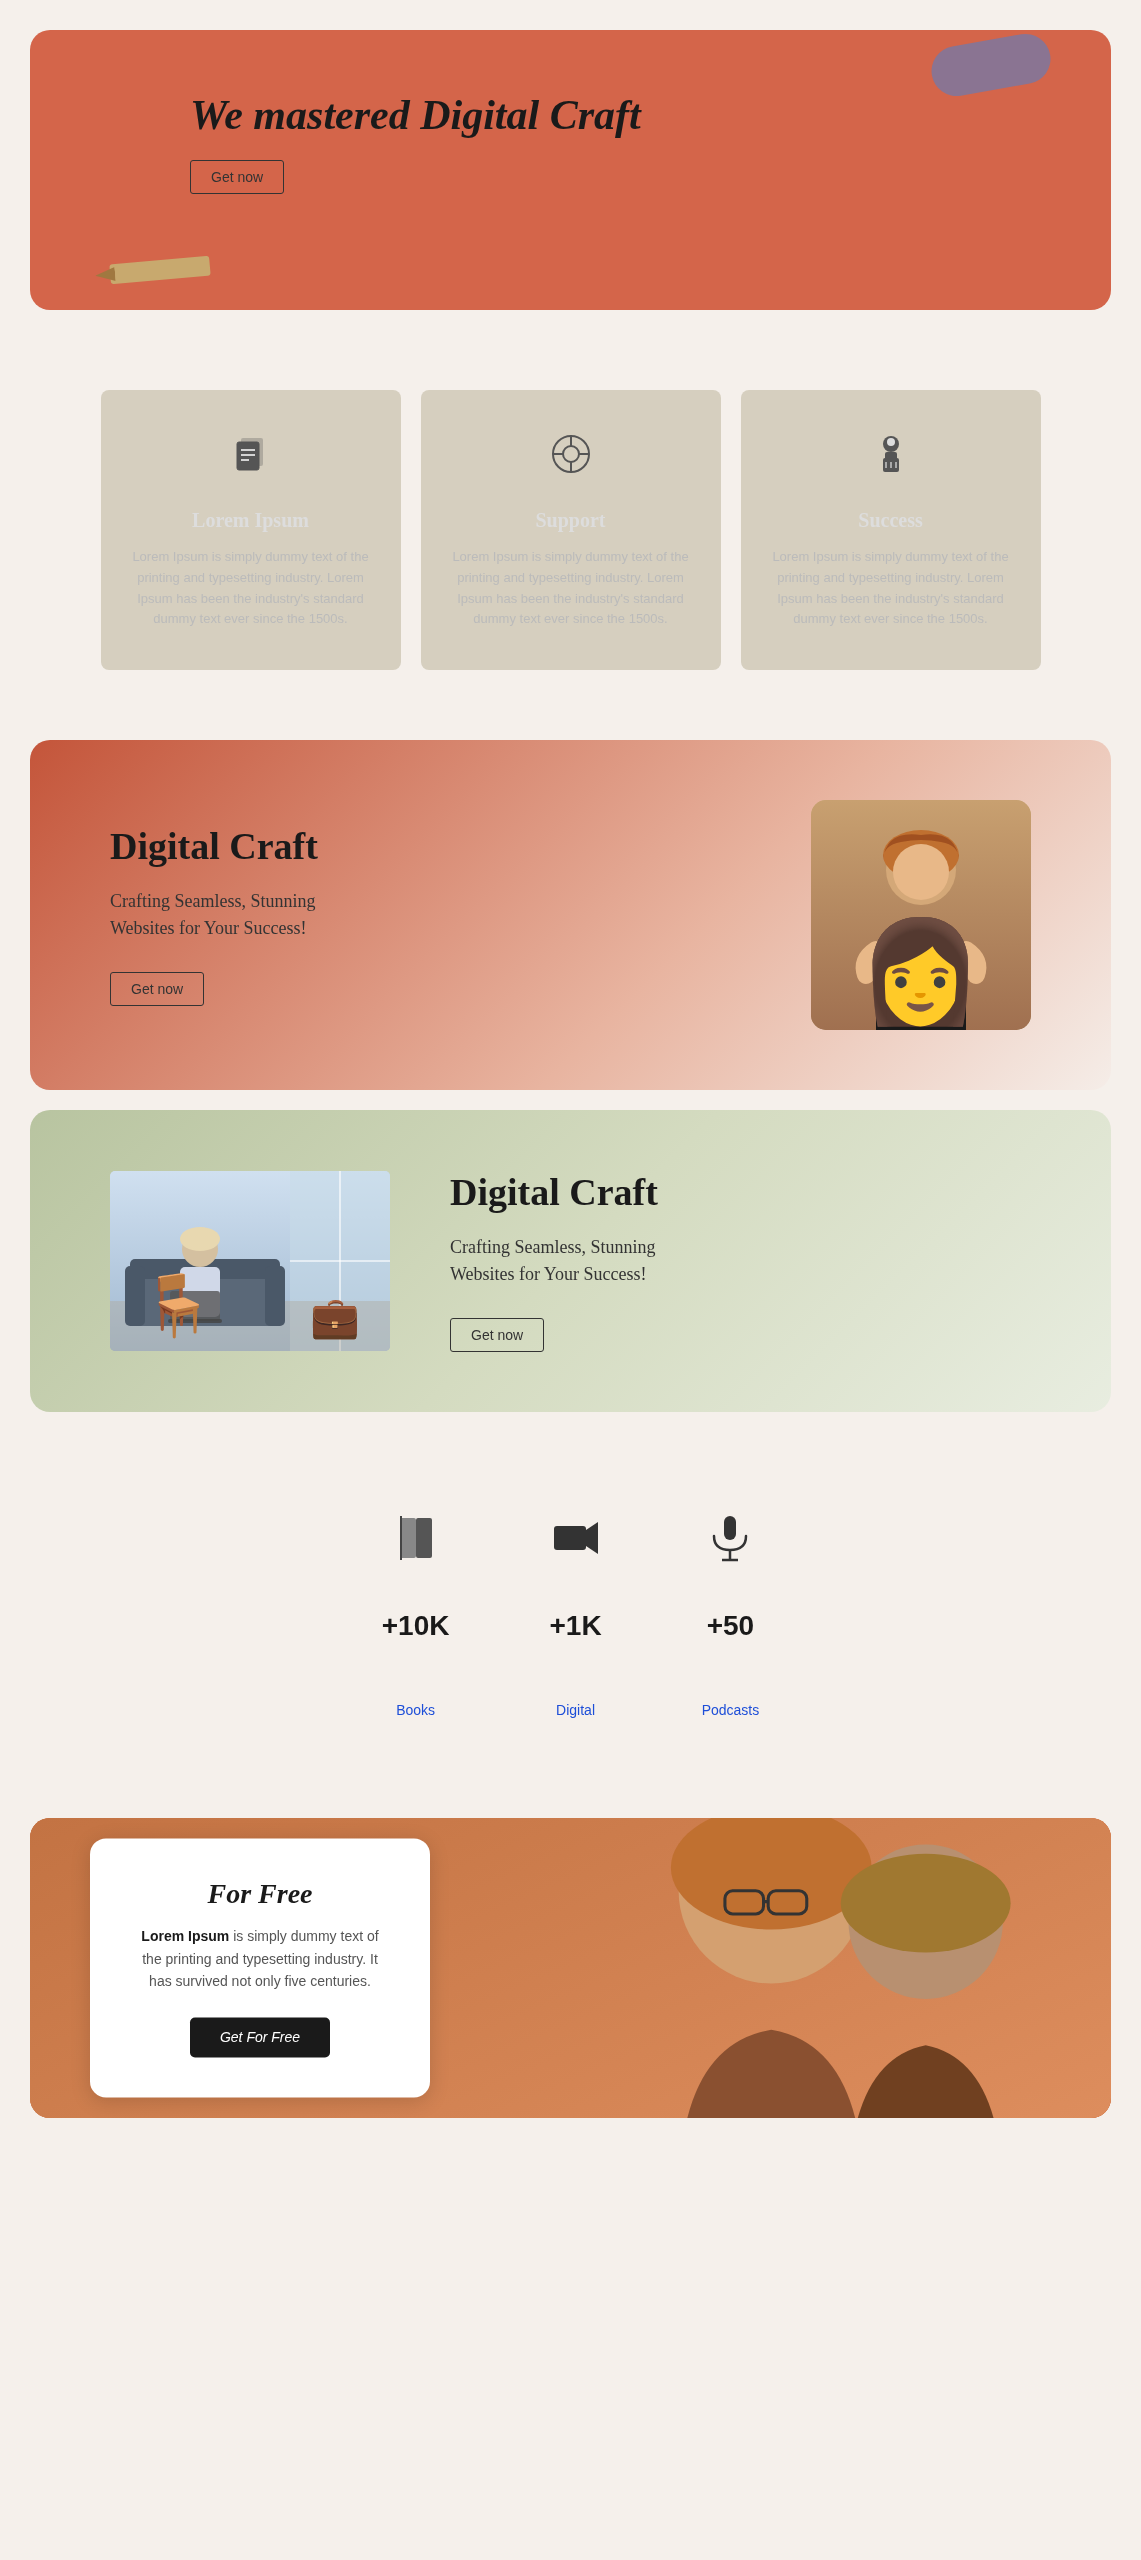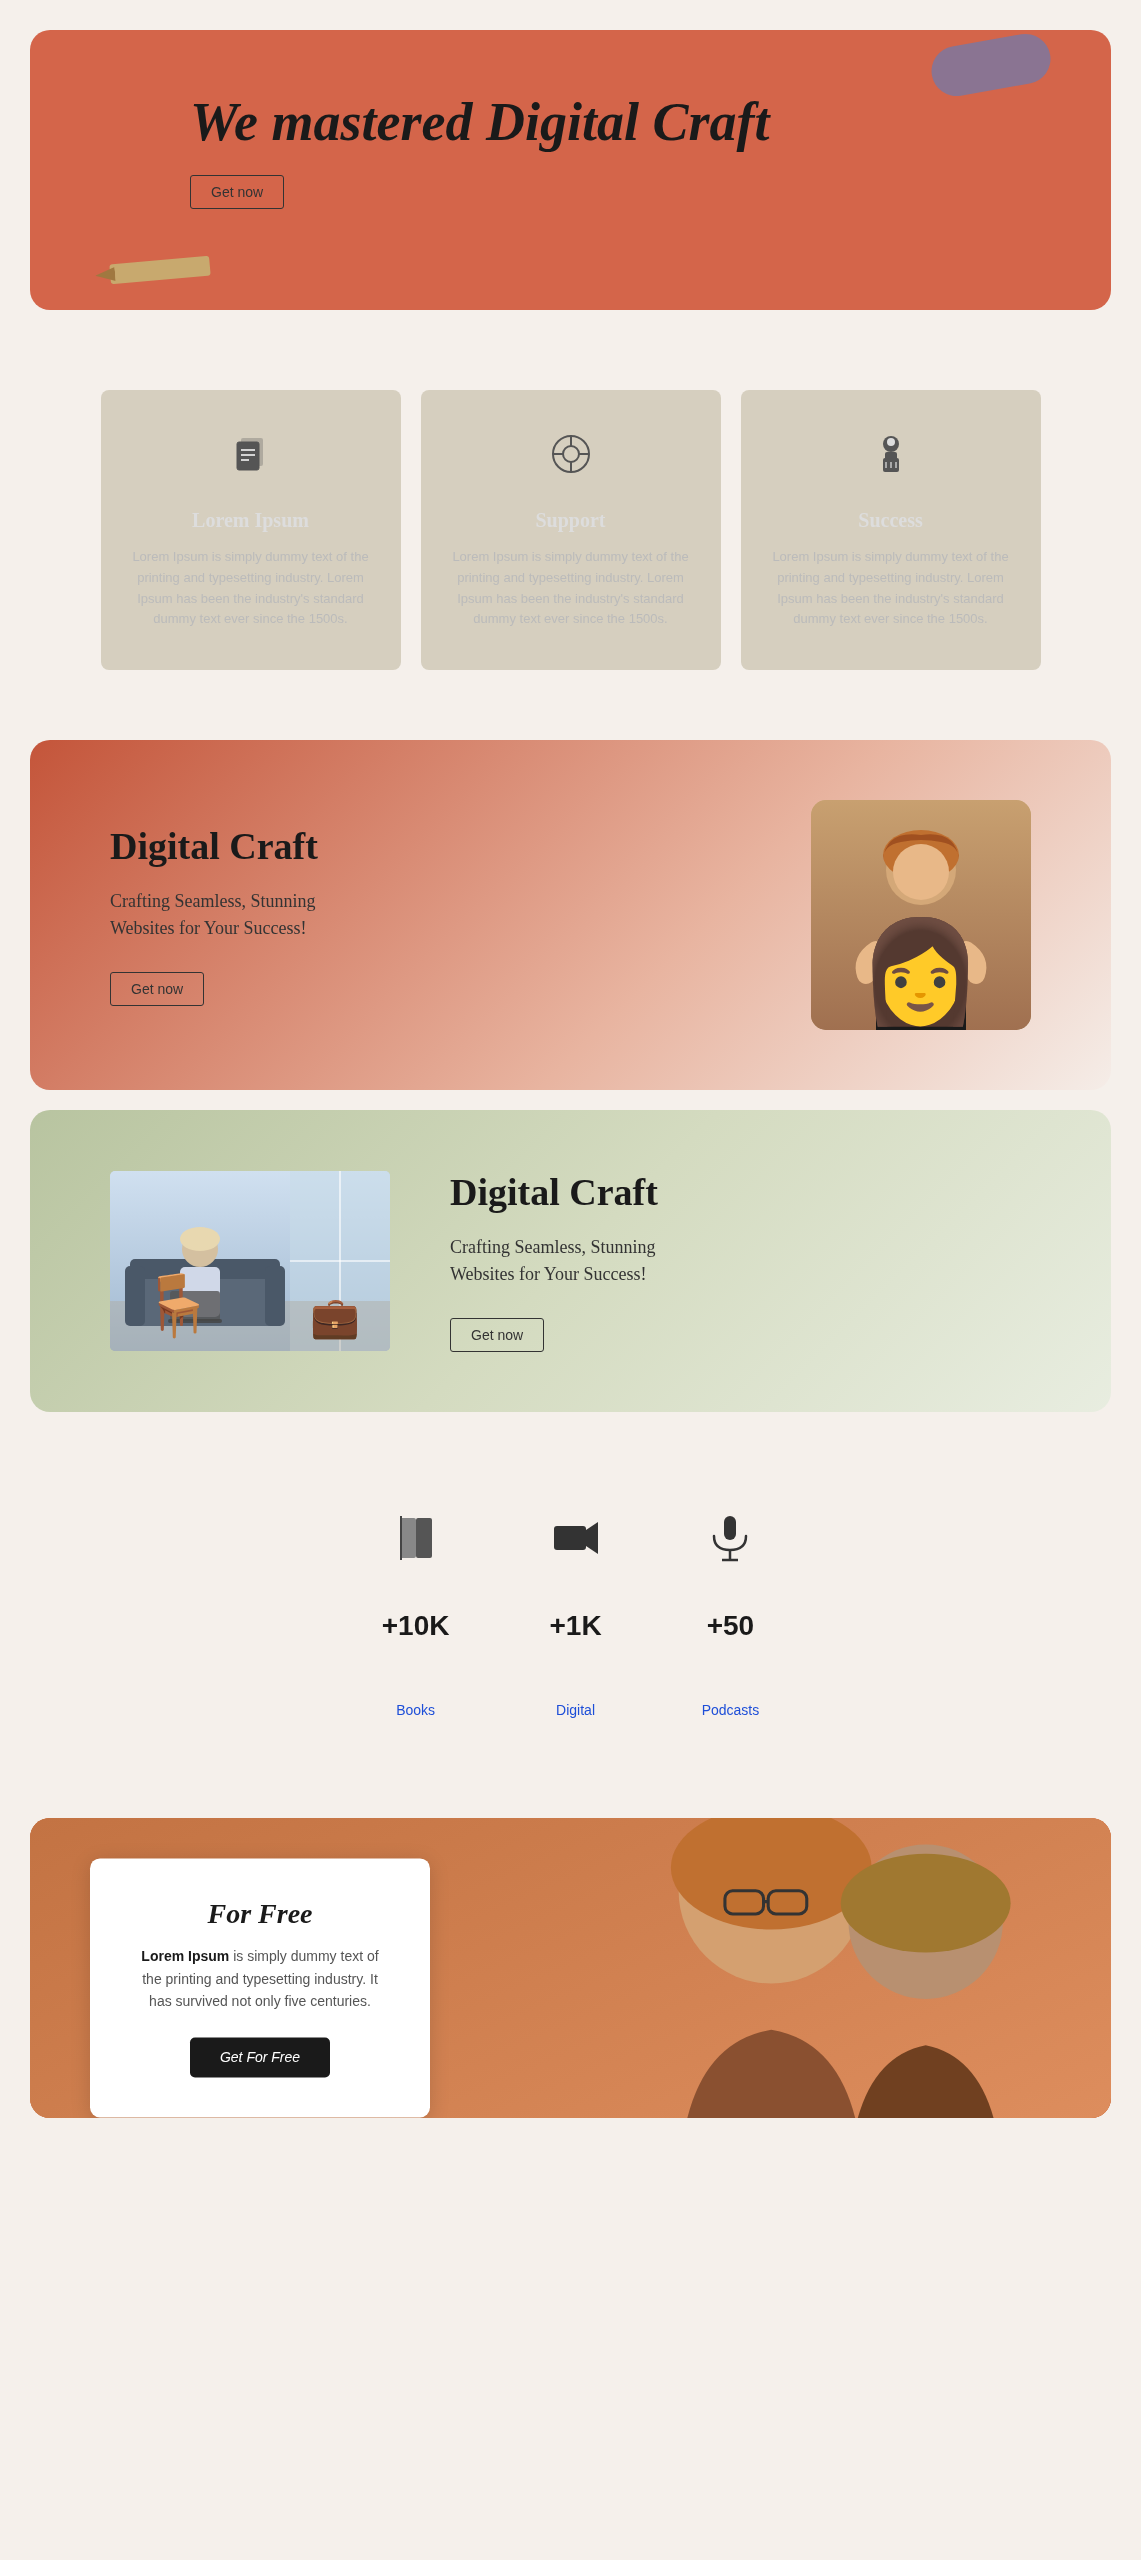--- a/index.html
+++ b/index.html
@@ -35,21 +35,21 @@
     }
     .hero-deco-pencil::after {
       content: '';
       position: absolute;
       left: -15px; top: 3px;
       width: 20px; height: 14px;
       background: #a07840;
       clip-path: polygon(0 50%, 100% 0, 100% 100%);
     }
     .hero-title {
-      font-size: 54px;
+      font-size: 42px;
       font-weight: bold;
       color: #1a1a1a;
       margin-bottom: 20px;
       font-style: italic;
       line-height: 1.2;
     }
     .hero-subtitle {
       font-size: 18px;
       color: #1a1a1a;
       margin-bottom: 30px;
@@ -221,27 +221,26 @@
       display: flex;
       align-items: center;
       justify-content: flex-end;
     }
     .for-free-card {
       position: absolute;
       left: 60px;
       top: 50%;
       transform: translateY(-50%);
       background: white;
-      border-radius: 10px;
+      border-radius: 16px;
       padding: 40px 50px;
       max-width: 340px;
       text-align: center;
       box-shadow: 0 4px 20px rgba(0,0,0,0.15);
       z-index: 10;
-      margin-top: 20px;
     }
     .for-free-title {
       font-size: 28px;
       font-weight: bold;
       color: #1a1a1a;
       margin-bottom: 15px;
       font-style: italic;
     }
     .for-free-text {
       font-size: 14px;

